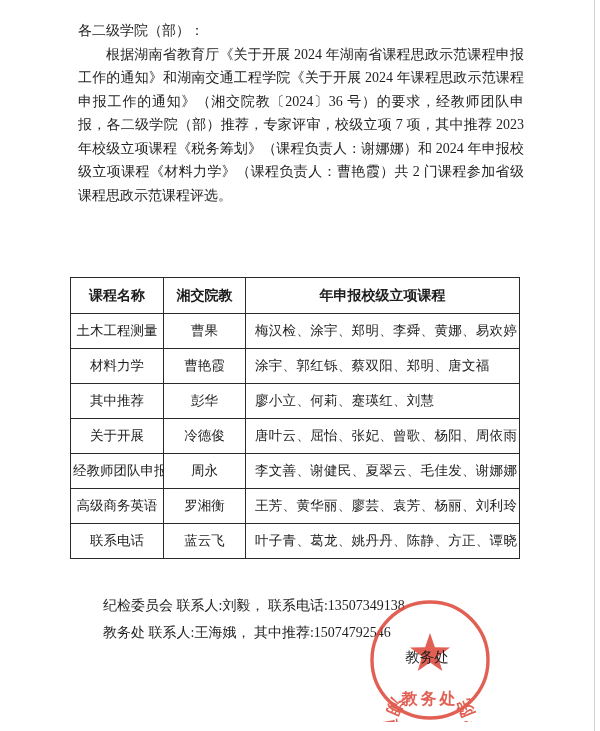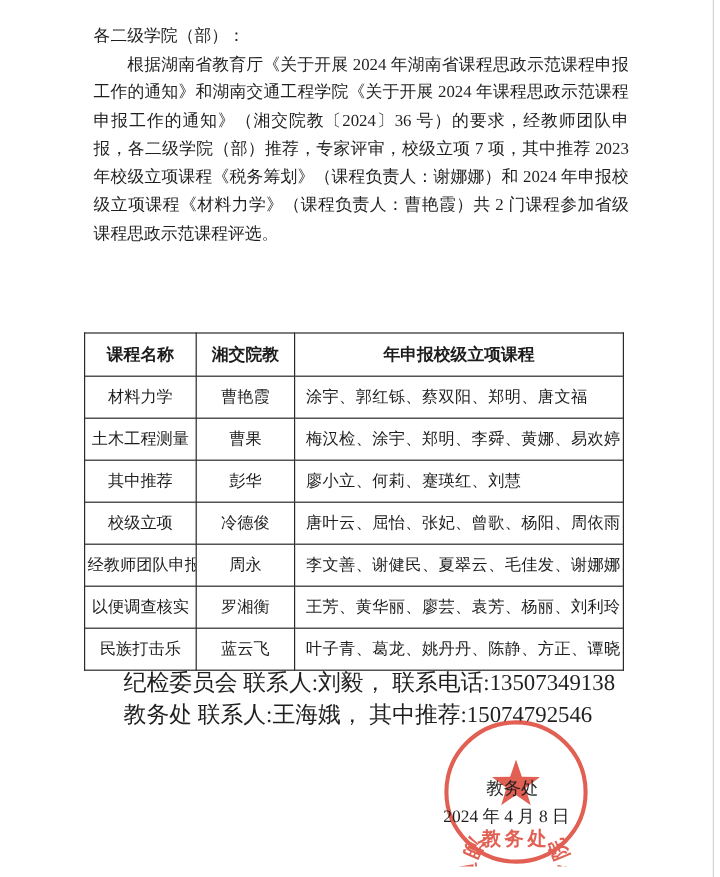--- a/index.html
+++ b/index.html
@@ -32,22 +32,22 @@
   table.results th, table.results td{
     border:1px solid #2a2a2a;
     text-align:center;vertical-align:middle;
     padding:0 2px;
     overflow:hidden;white-space:nowrap;
   }
   table.results th{height:35px;font-size:14px;font-weight:bold;}
   table.results td{height:34px;}
   table.results td.td-members{text-align:left;padding-left:9px;letter-spacing:0.3px;}
   .contacts{
-    position:absolute;left:103px;top:556px;
-    font-size:19px;line-height:27px;
+    position:absolute;left:103px;top:592px;
+    font-size:14px;line-height:27px;
   }
   .contact-line{margin:0;}
   .sig-dept{
     position:absolute;left:377px;top:648px;width:100px;
     text-align:center;font-size:14.5px;z-index:3;
   }
   .sig-date{
     position:absolute;left:366px;top:671px;width:112px;
     text-align:center;font-size:14.5px;z-index:3;
   }
@@ -77,51 +77,51 @@
     </colgroup>
     <thead>
       <tr>
         <th>课程名称</th>
         <th>湘交院教</th>
         <th>年申报校级立项课程</th>
       </tr>
     </thead>
     <tbody>
         <tr>
+          <td class="td-course">土木工程测量</td>
+          <td class="td-leader">曹果</td>
+          <td class="td-members">梅汉检、涂宇、郑明、李舜、黄娜、易欢婷</td>
+        </tr>
+        <tr>
           <td class="td-course">材料力学</td>
           <td class="td-leader">曹艳霞</td>
           <td class="td-members">涂宇、郭红铄、蔡双阳、郑明、唐文福</td>
-        </tr>
-        <tr>
-          <td class="td-course">土木工程测量</td>
-          <td class="td-leader">曹果</td>
-          <td class="td-members">梅汉检、涂宇、郑明、李舜、黄娜、易欢婷</td>
         </tr>
         <tr>
           <td class="td-course">其中推荐</td>
           <td class="td-leader">彭华</td>
           <td class="td-members">廖小立、何莉、蹇瑛红、刘慧</td>
         </tr>
         <tr>
-          <td class="td-course">校级立项</td>
+          <td class="td-course">关于开展</td>
           <td class="td-leader">冷德俊</td>
           <td class="td-members">唐叶云、屈怡、张妃、曾歌、杨阳、周依雨、阳扬</td>
         </tr>
         <tr>
           <td class="td-course">经教师团队申报</td>
           <td class="td-leader">周永</td>
           <td class="td-members">李文善、谢健民、夏翠云、毛佳发、谢娜娜、胡松</td>
         </tr>
         <tr>
-          <td class="td-course">以便调查核实</td>
+          <td class="td-course">高级商务英语</td>
           <td class="td-leader">罗湘衡</td>
           <td class="td-members">王芳、黄华丽、廖芸、袁芳、杨丽、刘利玲</td>
         </tr>
         <tr>
-          <td class="td-course">民族打击乐</td>
+          <td class="td-course">联系电话</td>
           <td class="td-leader">蓝云飞</td>
           <td class="td-members">叶子青、葛龙、姚丹丹、陈静、方正、谭晓、陈姝璇</td>
         </tr>
       </tbody>
   </table>
 
   <div class="contacts">
     <p class="contact-line">纪检委员会 联系人:刘毅， 联系电话:13507349138</p>
     <p class="contact-line">教务处 联系人:王海娥， 其中推荐:15074792546</p>
   </div>
@@ -130,15 +130,14 @@
     <circle cx="62" cy="62" r="58" fill="none" stroke="#dd4a3c" stroke-width="3.4"></circle>
     <path id="sealArc" d="M 31 93 A 44 44 0 1 0 93 93" fill="none"></path>
     <text font-size="17" font-weight="bold" fill="#dd4a3c">
       <textPath href="#sealArc" startOffset="8" textLength="190">湖南交通工程学院</textPath>
     </text>
     <polygon fill="#dd4a3c" points="62,35 66.9,49.2 82.0,49.5 70.0,58.6 74.3,73.0 62,64.4 49.7,73.0 54.0,58.6 42.0,49.5 57.1,49.2"></polygon>
     <text x="62" y="106" text-anchor="middle" font-size="16" font-weight="bold" fill="#dd4a3c" letter-spacing="3">教务处</text>
   </svg>
 
   <div class="sig-dept">教务处</div>
-  <div class="sig-date">2024 年 4 月 8 日</div>
 
 </div>
 
 </body></html>

